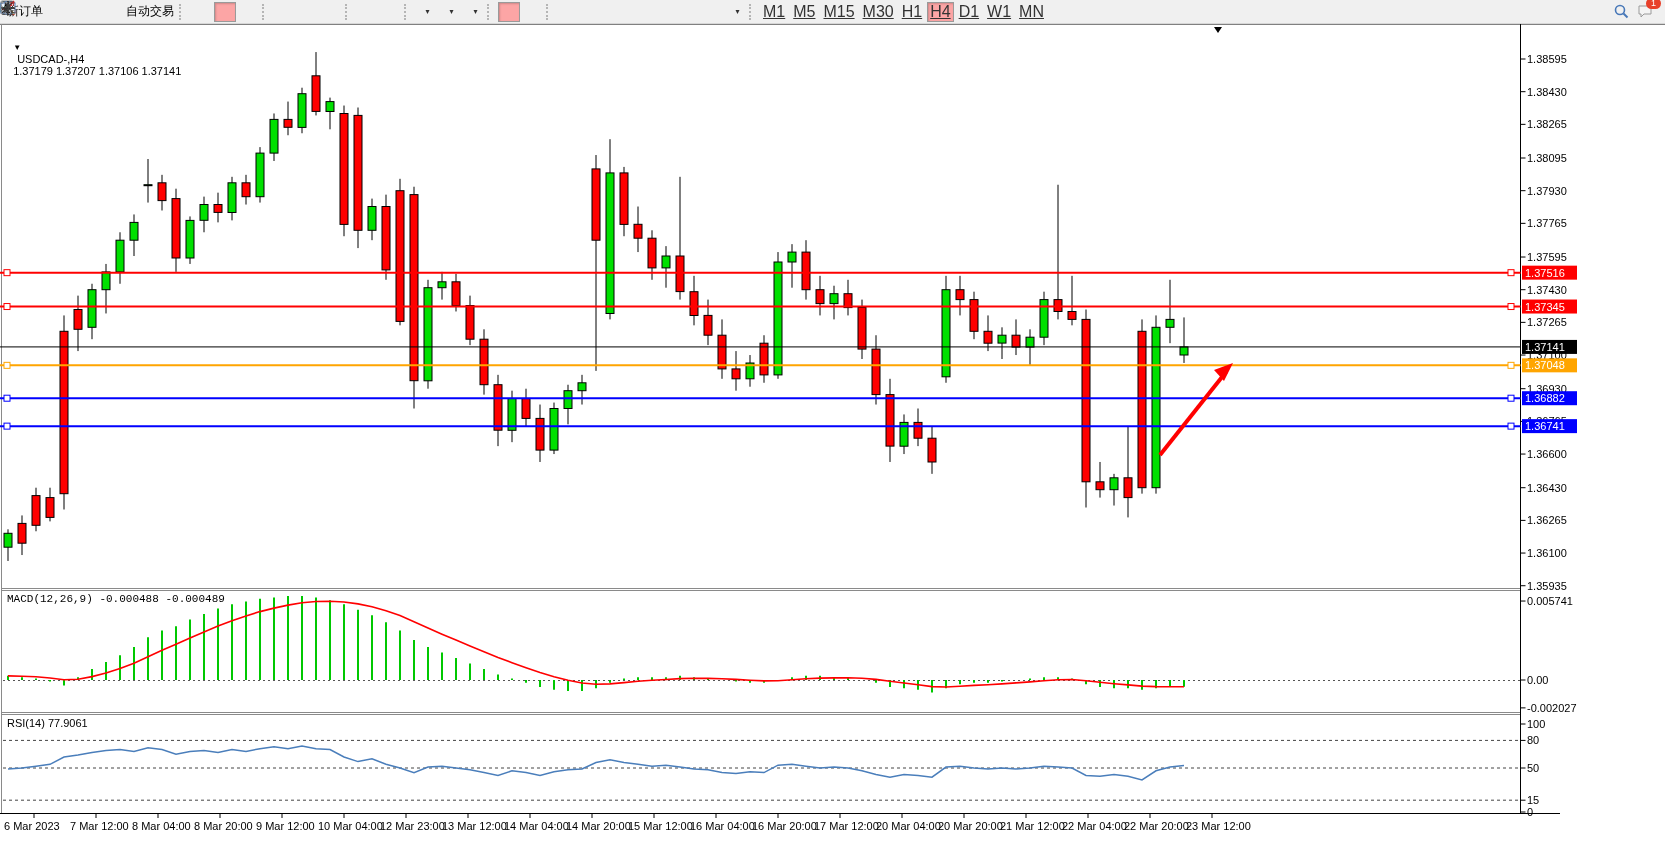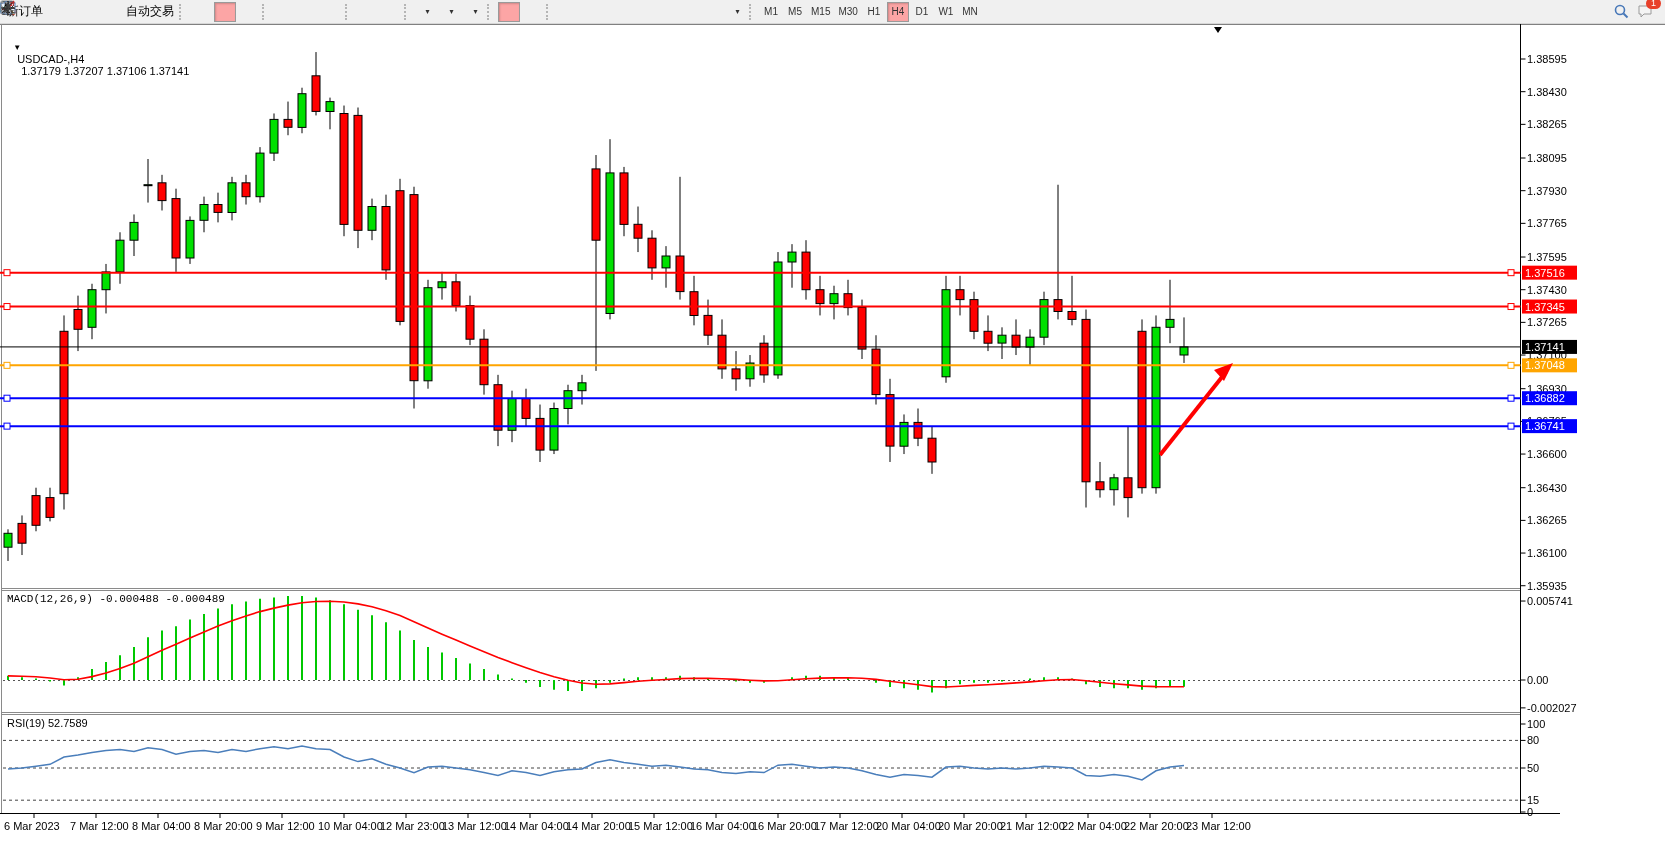--- a/index.html
+++ b/index.html
@@ -8,21 +8,21 @@
   
   .toolbar{position:absolute;left:0;top:0;width:1665px;height:23px;background:#f0f0f0;
            border-bottom:1px solid #d7d7d7;display:flex;align-items:center;z-index:5;}
   .tgroup{display:flex;align-items:center;height:23px;}
   .handle{width:7px;height:16px;margin:0 1px;border-left:2px dotted #b5b5b5;}
   .tbtn{display:flex;align-items:center;height:20px;min-width:22px;justify-content:center;
         padding:0 2px;margin:0 1px;border:1px solid transparent;cursor:default;box-sizing:border-box;}
   .tbtn.active{background:#fca5a5;border:1px solid #9a9a9a;box-shadow:inset 1px 1px 2px rgba(0,0,0,.18);}
   .tbtn .lbl{font-size:12px;color:#000;margin-left:3px;white-space:nowrap;}
   .tbtn .dd{font-size:8px;color:#333;margin-left:3px;}
-  .tf .lbl{margin-left:0;font-size:10px;color:#333;}
+  .tf .lbl{margin-left:0;font-size:16px;color:#333;text-decoration:underline;}
   .tb-right{margin-left:auto;display:flex;align-items:center;padding-right:6px;}
   .badge{position:absolute;right:-4px;top:-5px;background:#e8402a;color:#fff;font-size:9px;
          border-radius:7px;min-width:11px;height:11px;line-height:11px;text-align:center;padding:0 2px;}
   .chatwrap{position:relative;}
   
   .chartwin{position:absolute;left:0;top:24px;width:1665px;height:819px;background:#fff;
             border-top:1px solid #808080;}
   svg{position:absolute;left:0;top:0;}
   svg text{font-family:"Liberation Sans",sans-serif;}
   .overlay{position:absolute;z-index:4;font-size:11px;color:#000;white-space:pre;}
@@ -711,18 +711,18 @@
       <text x="1062" y="830" fill="#000" font-size="11" text-anchor="start">22 Mar 04:00</text>
       <line x1="1150" y1="813" x2="1150" y2="818" stroke="#000" stroke-width="1"></line>
       <text x="1124" y="830" fill="#000" font-size="11" text-anchor="start">22 Mar 20:00</text>
       <line x1="1212" y1="813" x2="1212" y2="818" stroke="#000" stroke-width="1"></line>
       <text x="1186" y="830" fill="#000" font-size="11" text-anchor="start">23 Mar 12:00</text>
     </svg>
 
 <div class="overlay" style="left:7px;top:29px;">
   <span style="font-size:8px;vertical-align:1px;">▼</span>
   <span style="margin-left:4px;text-align:center;">USDCAD-,H4</span>
-  <span style="margin-left:8px;">1.37179 1.37207 1.37106 1.37141</span>
+  <span style="">1.37179 1.37207 1.37106 1.37141</span>
 </div>
 <div class="overlay" style="left:7px;top:593px;font-family:Liberation Mono, monospace;">MACD(12,26,9) -0.000488 -0.000489</div>
-<div class="overlay" style="left:7px;top:717px;">RSI(19) 52.7589</div>
+<div class="overlay" style="left:7px;top:717px;">RSI(14) 77.9061</div>
 
 </div>
 
 </body></html>

